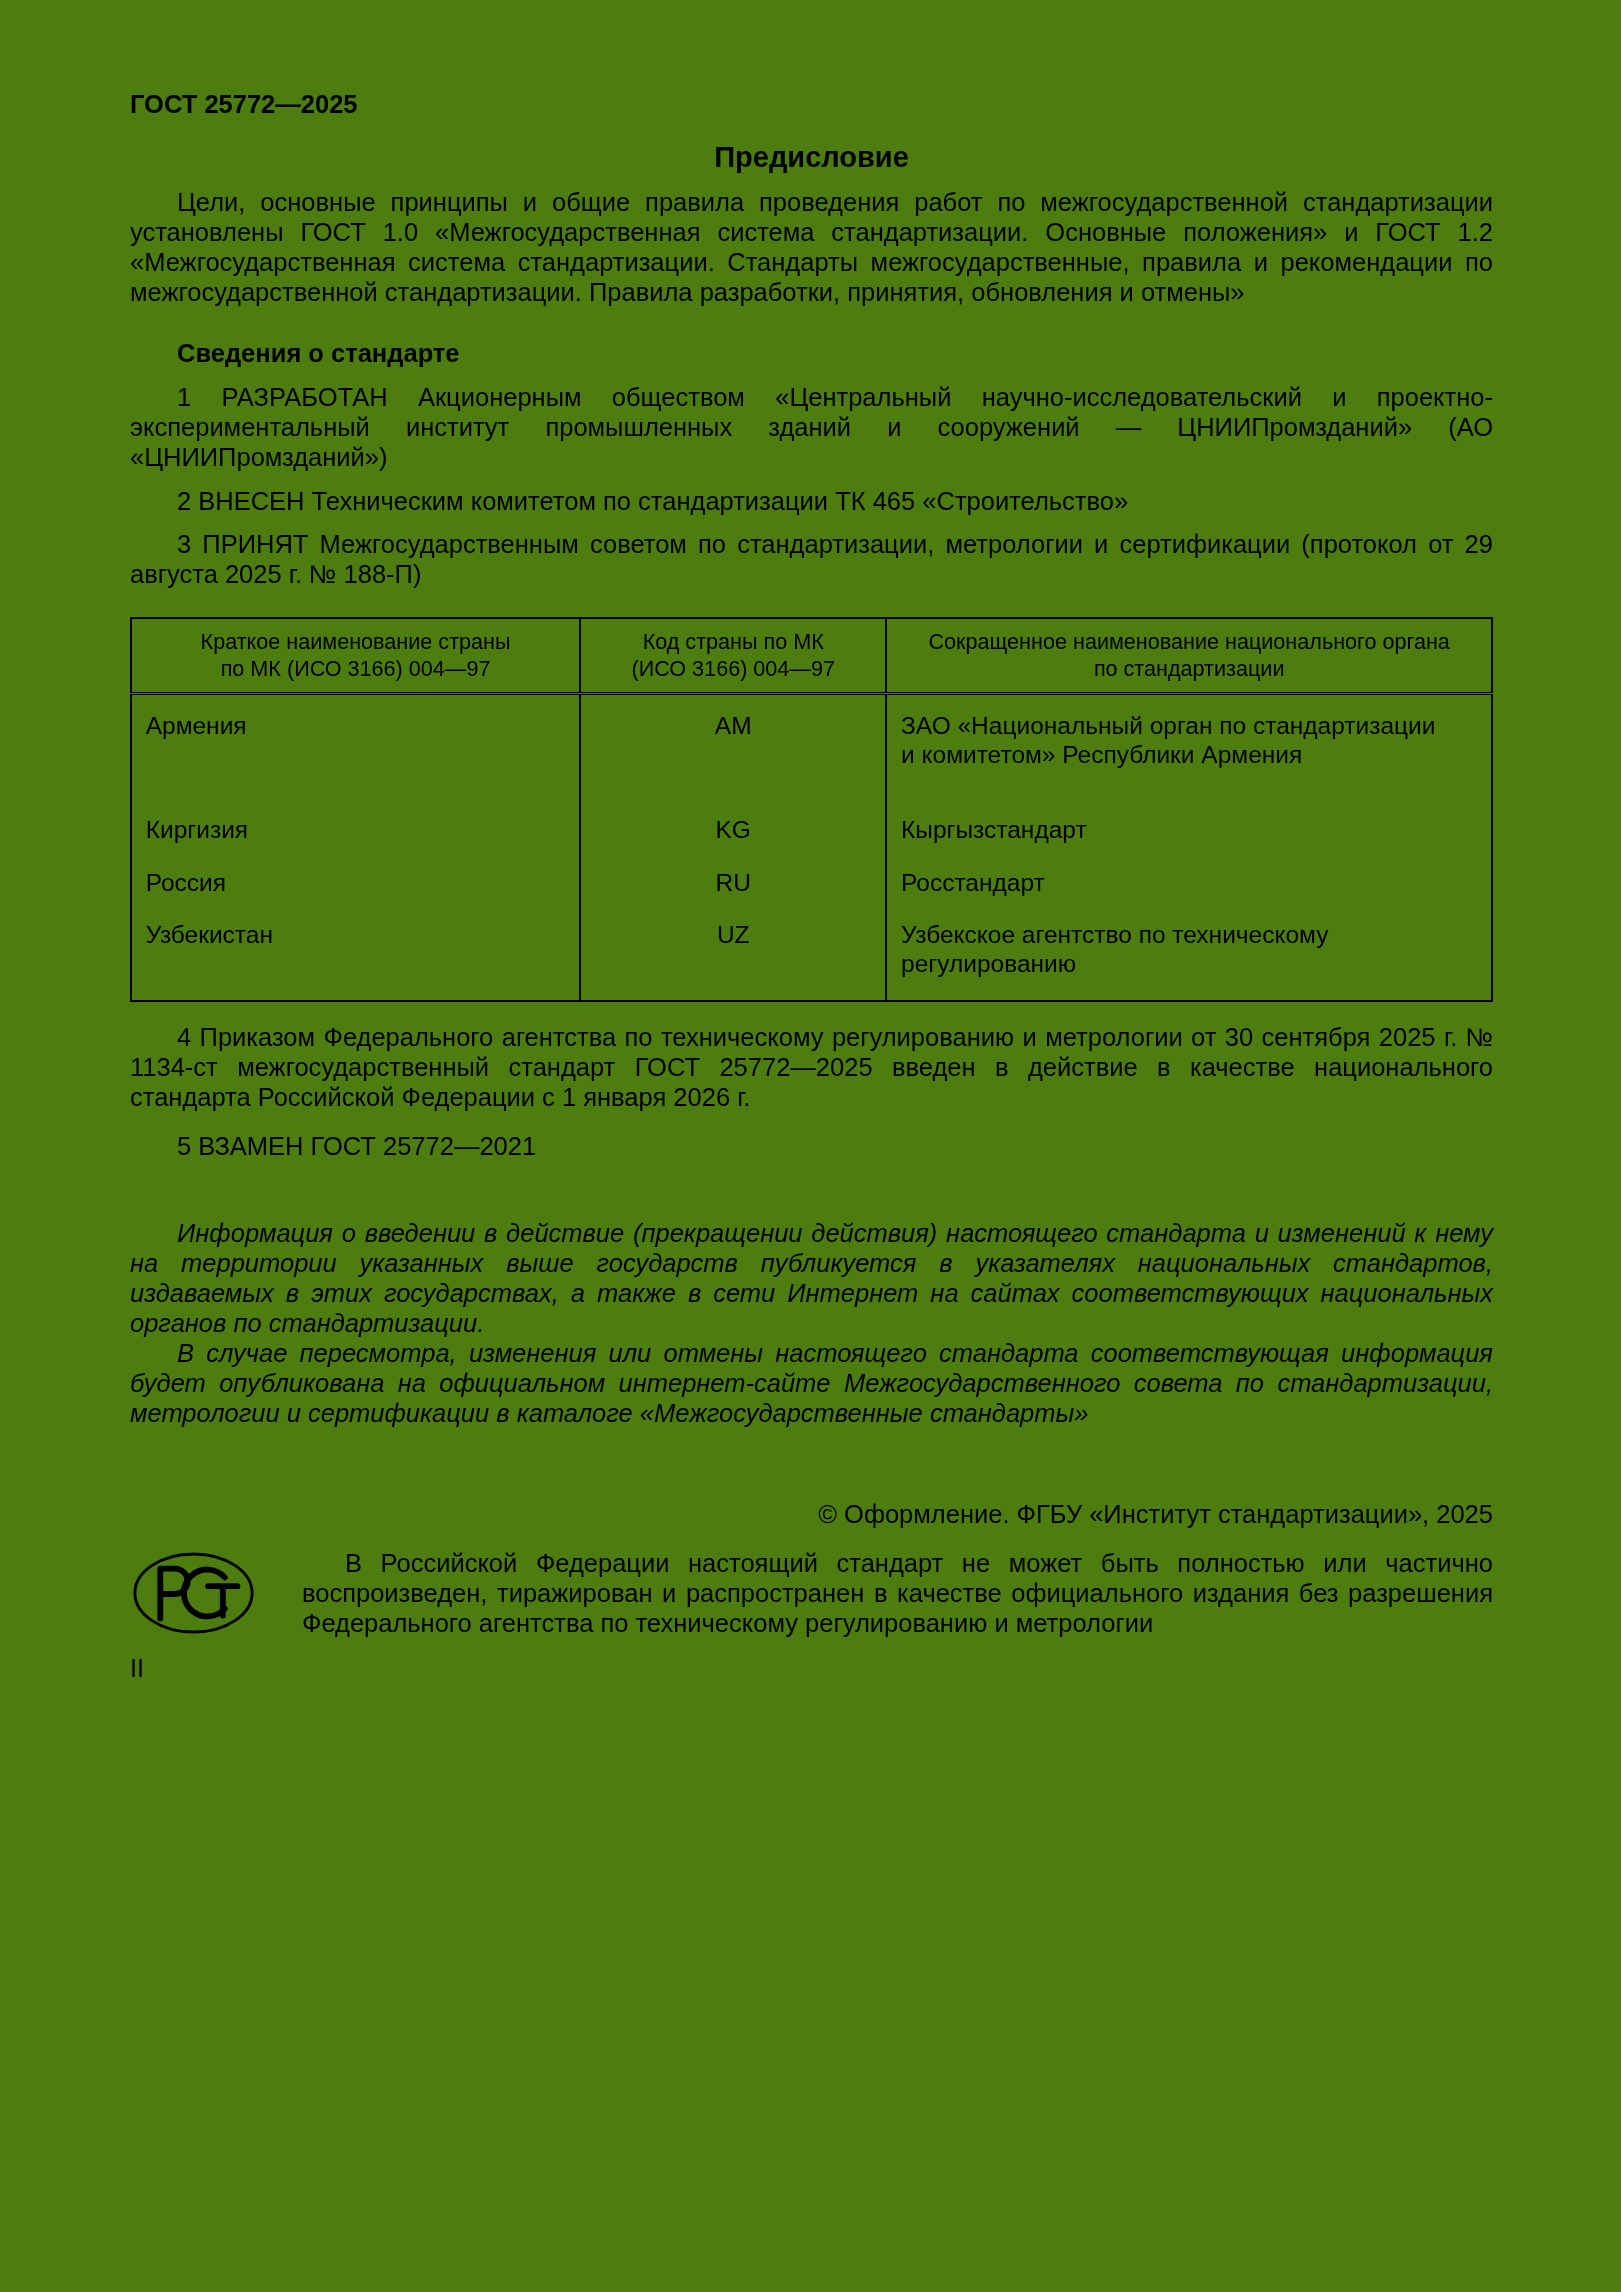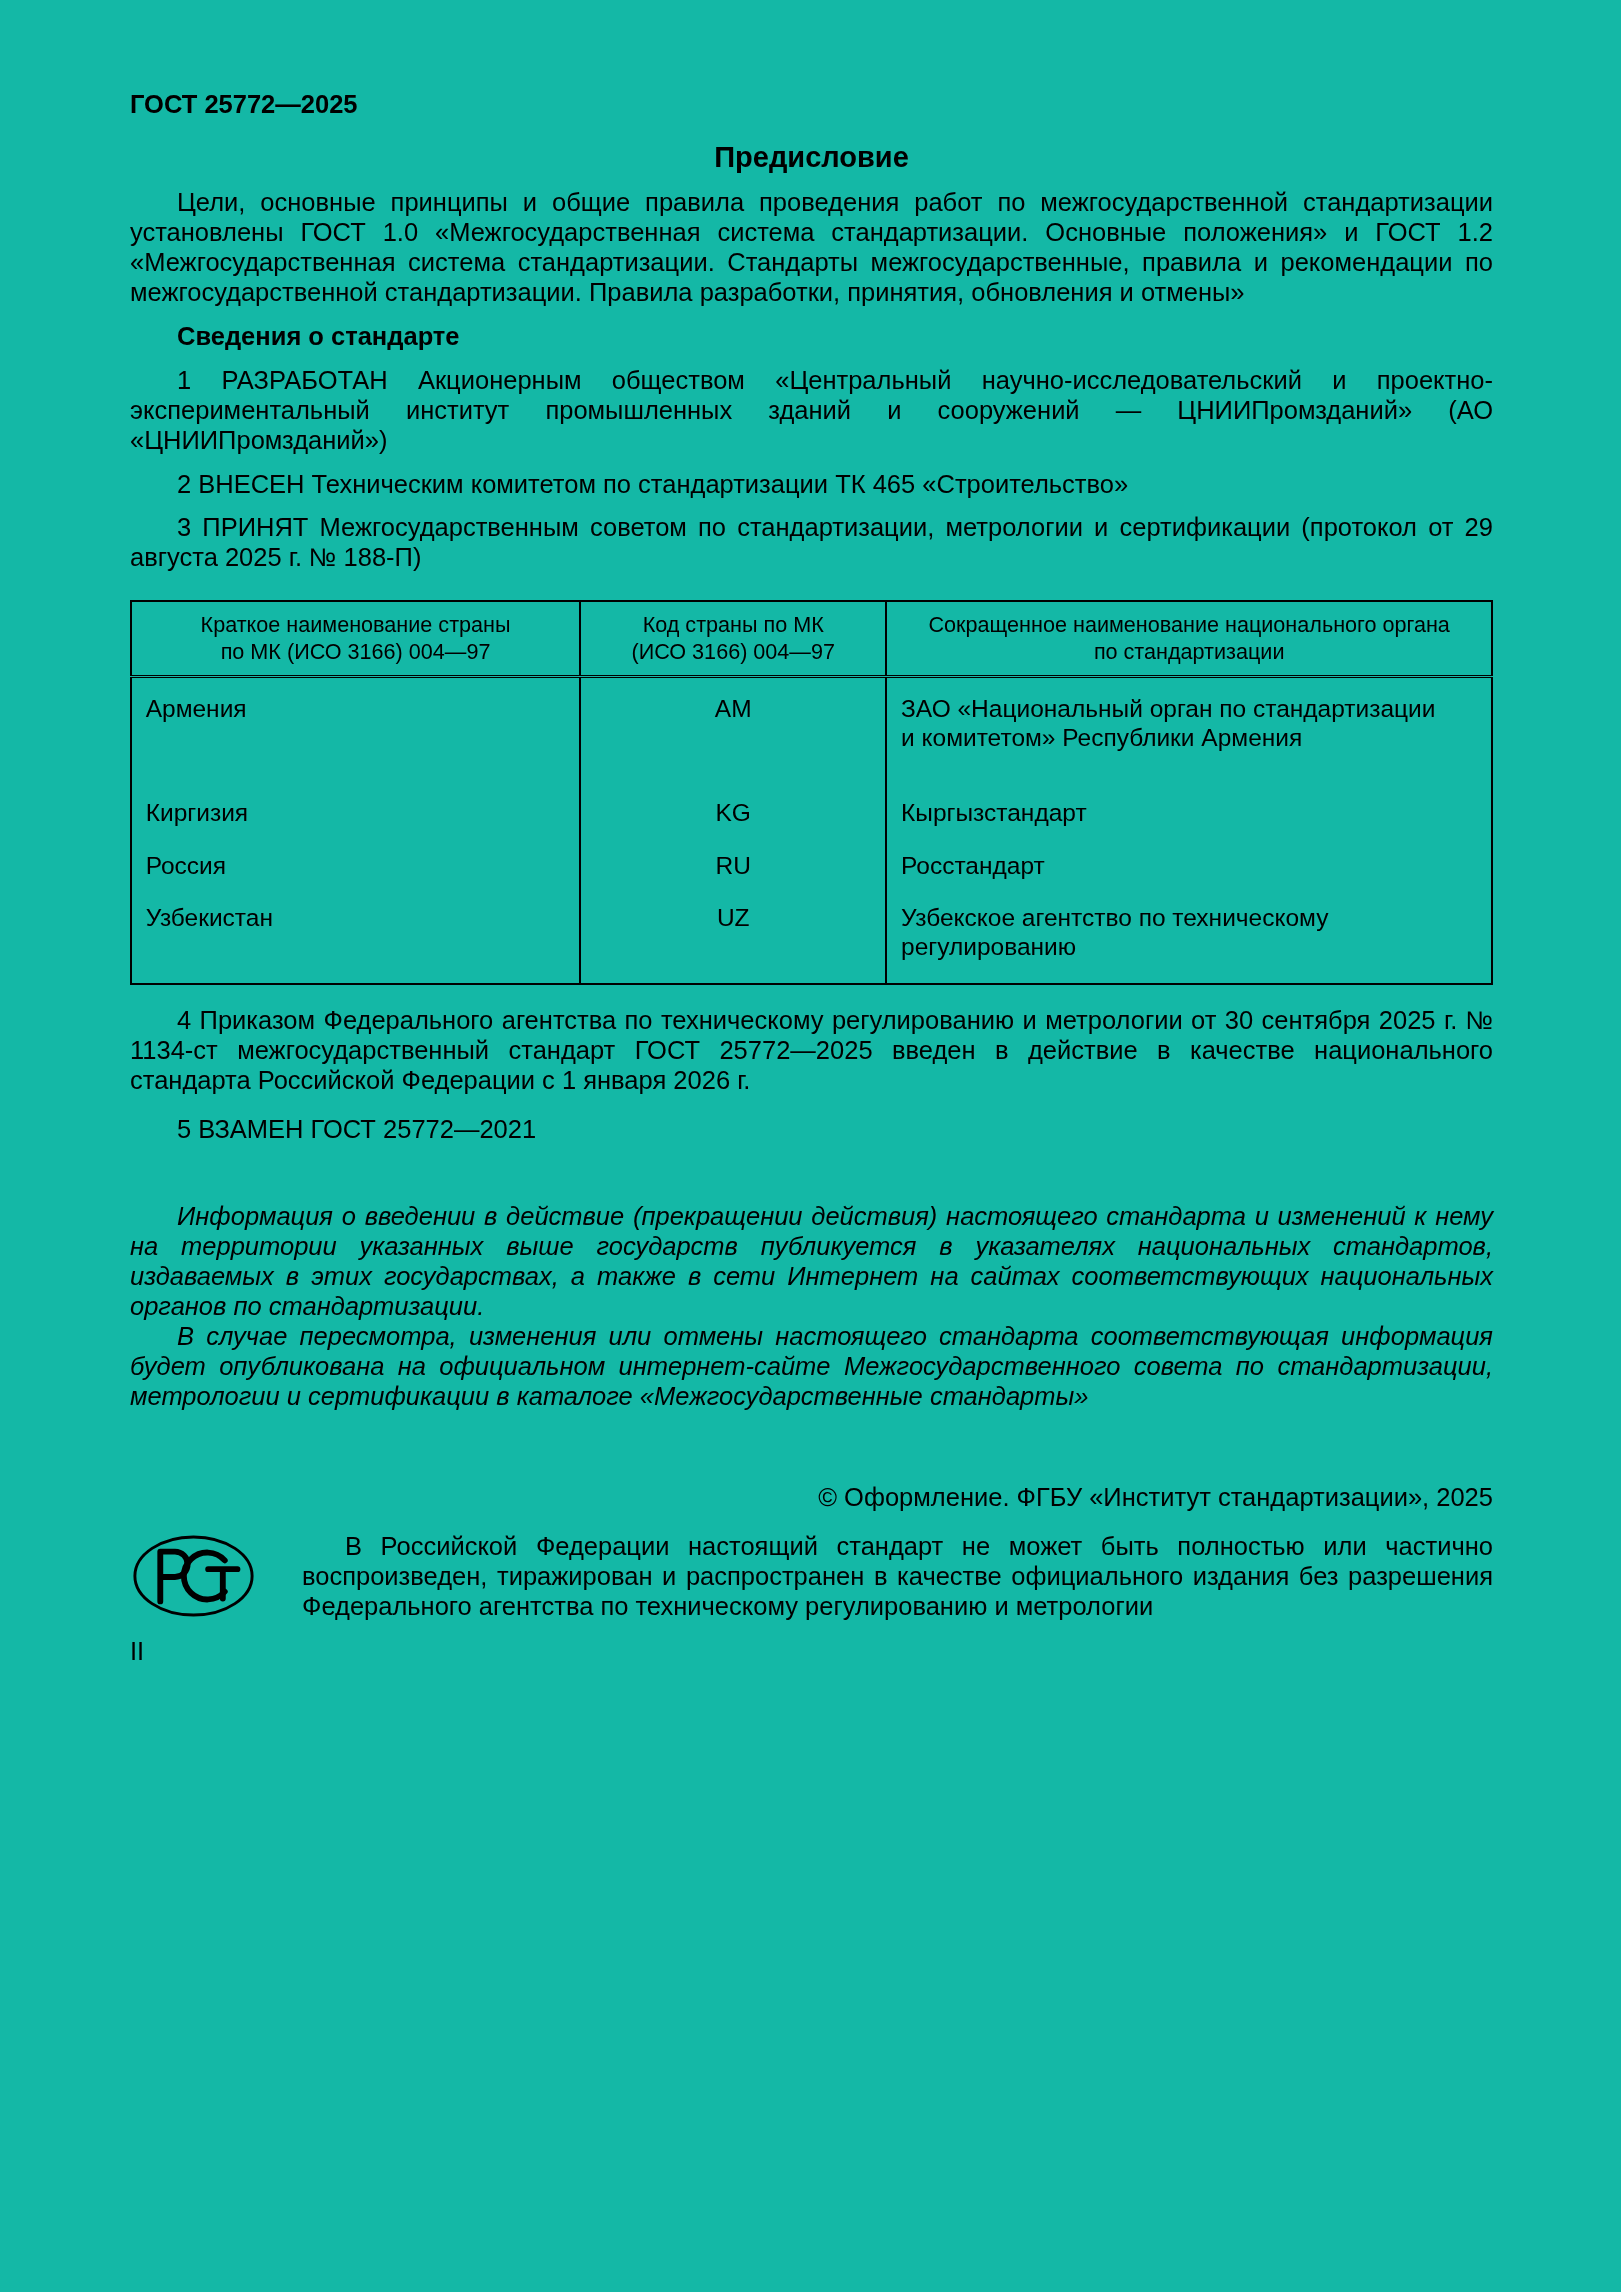--- a/index.html
+++ b/index.html
@@ -2,21 +2,21 @@
 <html><head>
 <meta charset="utf-8">
 <style>
   * { margin: 0; padding: 0; box-sizing: border-box; }
   html, body { background: #ffffff; }
   .page {
     position: relative;
     width: 1621px;
     height: 2293px;
     margin: 0 auto;
-    background: #14b8a6;
+    background: #4d7c0f;
     color: #000000;
     font-family: "Liberation Sans", sans-serif;
     padding: 90px 128px 0 130px;
     overflow: hidden;
   }
   .doc-header {
     font-size: 25.5px;
     font-weight: bold;
     line-height: 29px;
   }
@@ -28,21 +28,21 @@
     line-height: 33px;
   }
   .para {
     margin-top: 13.7px;
     font-size: 25.5px;
     line-height: 30px;
     text-align: justify;
     text-indent: 47px;
   }
   .subheading {
-    margin-top: 14px;
+    margin-top: 31px;
     font-size: 25.5px;
     line-height: 30px;
     font-weight: bold;
     text-indent: 47px;
   }
   .vote-intro { margin-top: 15.7px; }
   table.vote-table {
     margin-top: 28px;
     width: 100%;
     border-collapse: collapse;

